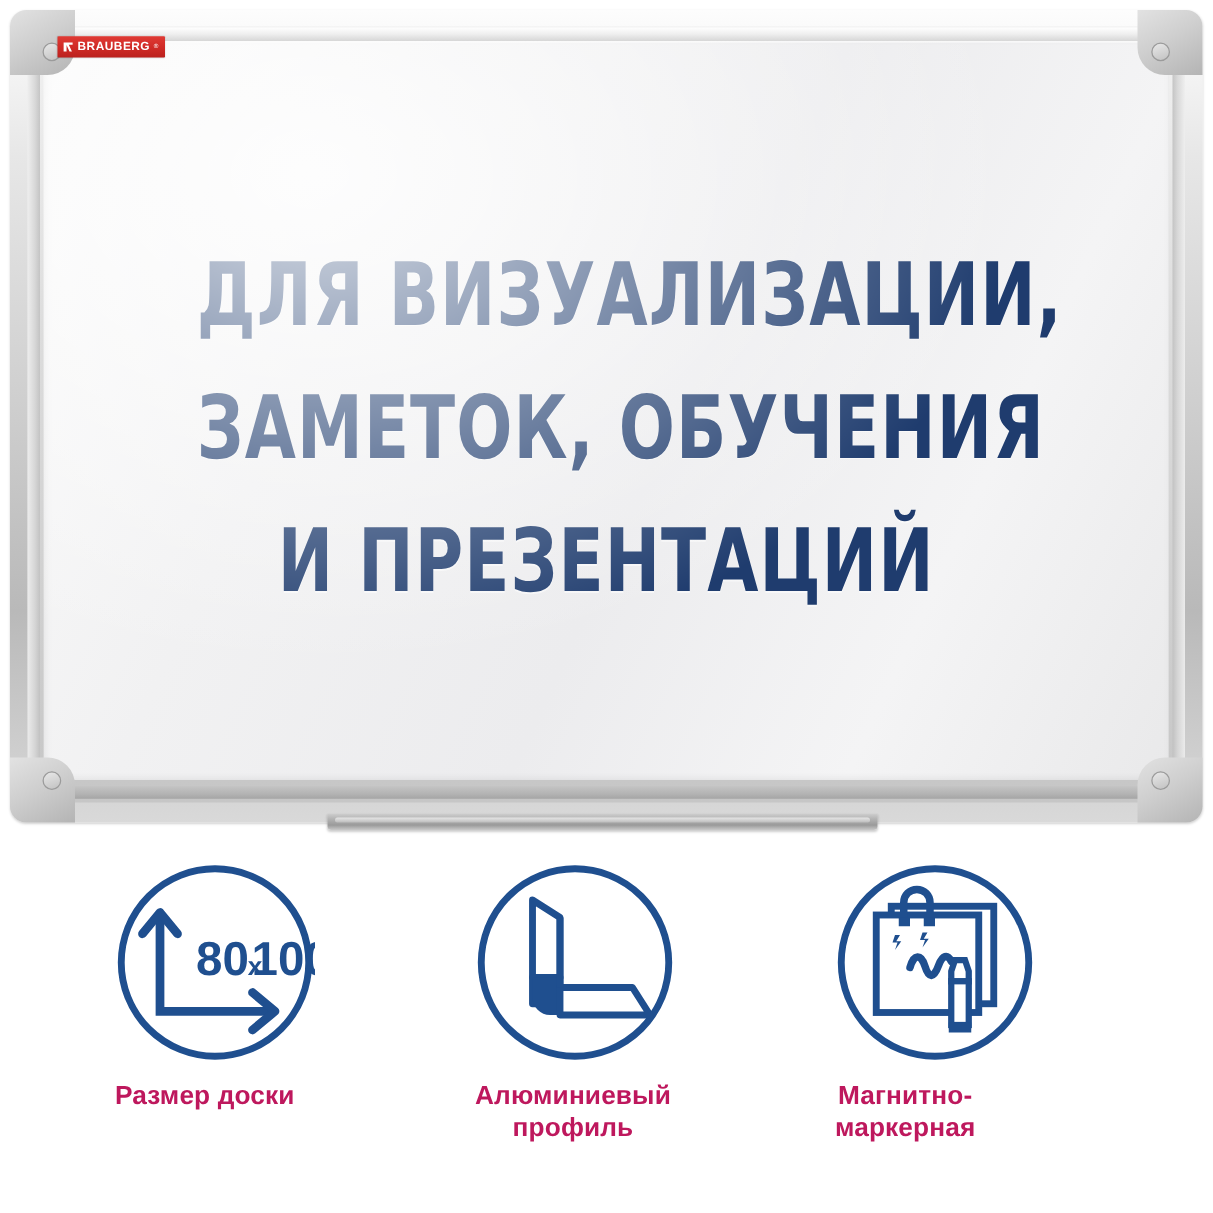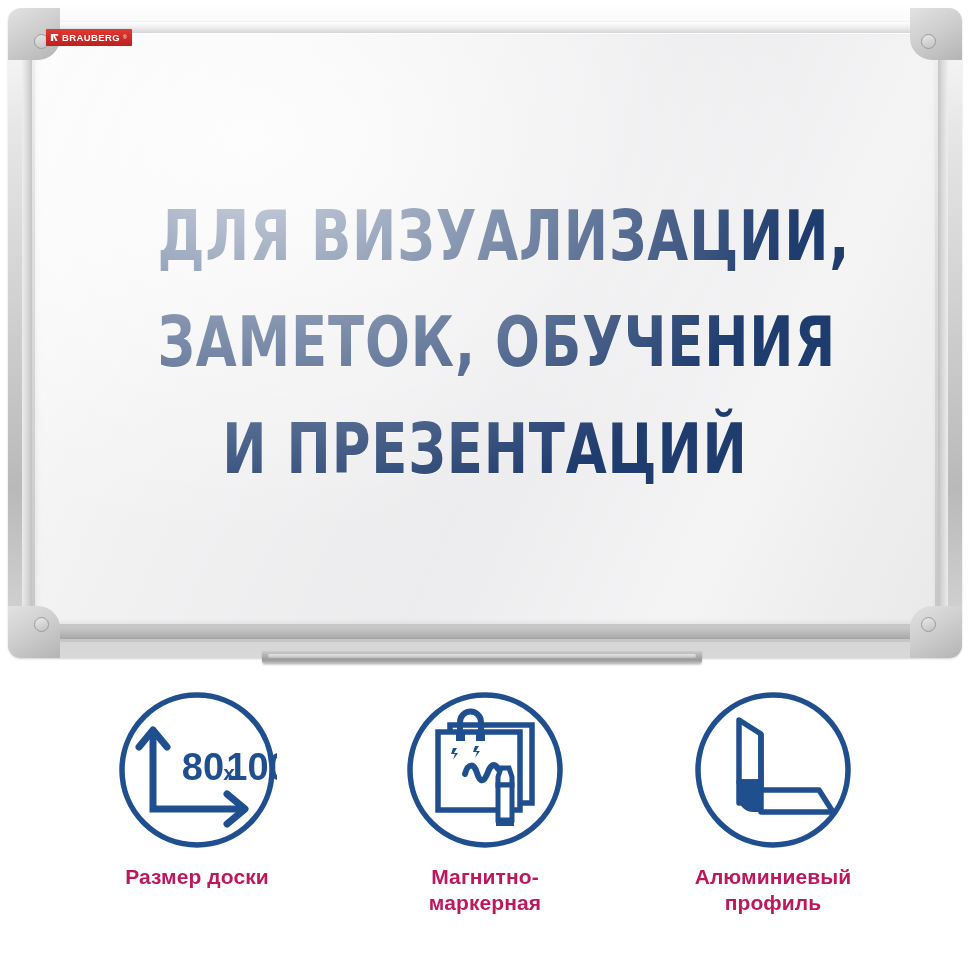--- a/index.html
+++ b/index.html
@@ -223,21 +223,21 @@
     width: 970px;
     display: flex;
     justify-content: center;
     align-items: flex-start;
     gap: 78px;
   }
   .feature {
     width: 210px;
     display: flex;
     flex-direction: column;
-    align-items: center;
+    align-items: flex-start;
   }
   .feature-circle {
     width: 160px;
     height: 160px;
     flex: 0 0 auto;
   }
   .feature-caption {
     margin-top: 14px;
     text-align: center;
     color: #be185d;
@@ -307,20 +307,40 @@
         <path d="M22 57 L36 40 L50 57" fill="none" stroke="#1f4f8f" stroke-width="7" stroke-linecap="round" stroke-linejoin="round"></path>
 
         <path d="M110 104 L128 119 L110 134" fill="none" stroke="#1f4f8f" stroke-width="7" stroke-linecap="round" stroke-linejoin="round"></path>
 
         <text x="86" y="90" text-anchor="middle" font-family="Liberation Sans, sans-serif" font-weight="bold" font-size="38" fill="#1f4f8f">80</text>
         <text x="112" y="90" text-anchor="middle" font-family="Liberation Sans, sans-serif" font-weight="bold" font-size="21" fill="#1f4f8f">x</text>
         <text x="141" y="90" text-anchor="middle" font-family="Liberation Sans, sans-serif" font-weight="bold" font-size="38" fill="#1f4f8f">100</text>
       </svg>
       <div class="feature-caption">
         <span>Размер доски</span>
+      </div>
+    </div>
+
+    <div class="feature">
+      <svg class="feature-circle" viewBox="0 0 160 160">
+        <circle cx="80" cy="80" r="75" fill="none" stroke="#1f4f8f" stroke-width="5.5"></circle>
+
+        <path d="M46 30 L68 44 L68 92 L46 92 Z" fill="#ffffff" stroke="#1f4f8f" stroke-width="5.5" stroke-linejoin="round"></path>
+
+        <path d="M46 92 L68 92 L68 113 L46 113 a0 0 0 0 1 0 0 Z" fill="#1f4f8f" stroke="#1f4f8f" stroke-width="5.5" stroke-linejoin="round"></path>
+
+        <path d="M46 92 L46 108 a14 14 0 0 0 14 14 L68 122 L68 92 Z" fill="#1f4f8f"></path>
+
+        <path d="M68 100 L126 100 L140 122 L68 122 Z" fill="#ffffff" stroke="#1f4f8f" stroke-width="5.5" stroke-linejoin="round"></path>
+
+        <path d="M68 44 L68 100" fill="none" stroke="#1f4f8f" stroke-width="5.5"></path>
+      </svg>
+      <div class="feature-caption">
+        <span>Алюминиевый</span><br>
+        <span>профиль</span>
       </div>
     </div>
 
     <div class="feature">
       <svg class="feature-circle" viewBox="0 0 160 160">
         <circle cx="80" cy="80" r="75" fill="none" stroke="#1f4f8f" stroke-width="5.5"></circle>
 
         <rect x="45" y="35" width="82" height="78" fill="none" stroke="#1f4f8f" stroke-width="5.5"></rect>
 
         <rect x="33" y="42" width="82" height="78" fill="#ffffff" stroke="#1f4f8f" stroke-width="5.5"></rect>
@@ -339,35 +359,15 @@
           <rect x="93" y="95" width="14" height="35" fill="#ffffff" stroke="#1f4f8f" stroke-width="5"></rect>
           <rect x="91" y="128" width="18" height="8" fill="#1f4f8f"></rect>
         </g>
       </svg>
       <div class="feature-caption">
         <span>Магнитно-</span><br>
         <span>маркерная</span>
       </div>
     </div>
 
-    <div class="feature">
-      <svg class="feature-circle" viewBox="0 0 160 160">
-        <circle cx="80" cy="80" r="75" fill="none" stroke="#1f4f8f" stroke-width="5.5"></circle>
-
-        <path d="M46 30 L68 44 L68 92 L46 92 Z" fill="#ffffff" stroke="#1f4f8f" stroke-width="5.5" stroke-linejoin="round"></path>
-
-        <path d="M46 92 L68 92 L68 113 L46 113 a0 0 0 0 1 0 0 Z" fill="#1f4f8f" stroke="#1f4f8f" stroke-width="5.5" stroke-linejoin="round"></path>
-
-        <path d="M46 92 L46 108 a14 14 0 0 0 14 14 L68 122 L68 92 Z" fill="#1f4f8f"></path>
-
-        <path d="M68 100 L126 100 L140 122 L68 122 Z" fill="#ffffff" stroke="#1f4f8f" stroke-width="5.5" stroke-linejoin="round"></path>
-
-        <path d="M68 44 L68 100" fill="none" stroke="#1f4f8f" stroke-width="5.5"></path>
-      </svg>
-      <div class="feature-caption">
-        <span>Алюминиевый</span><br>
-        <span>профиль</span>
-      </div>
-    </div>
-
   </div>
 
 </div>
 
 </body></html>

